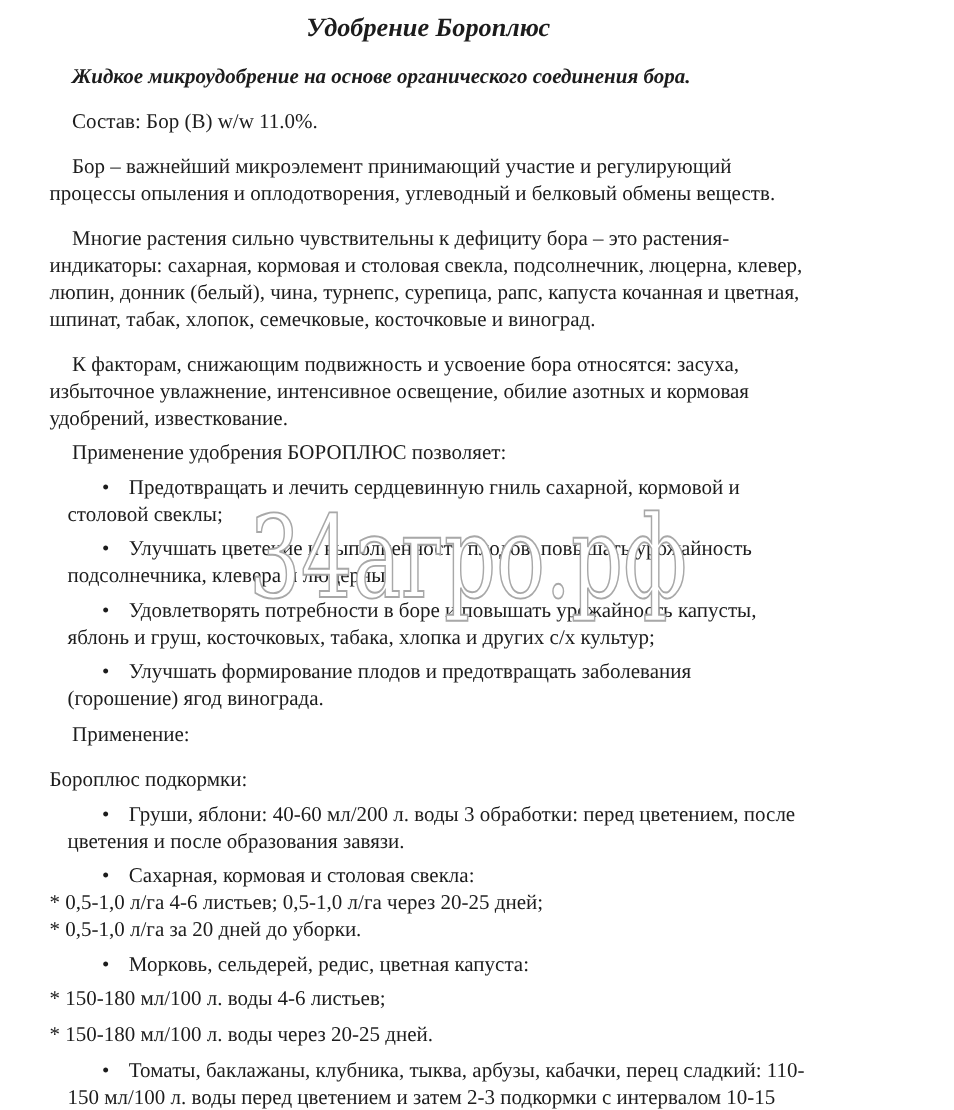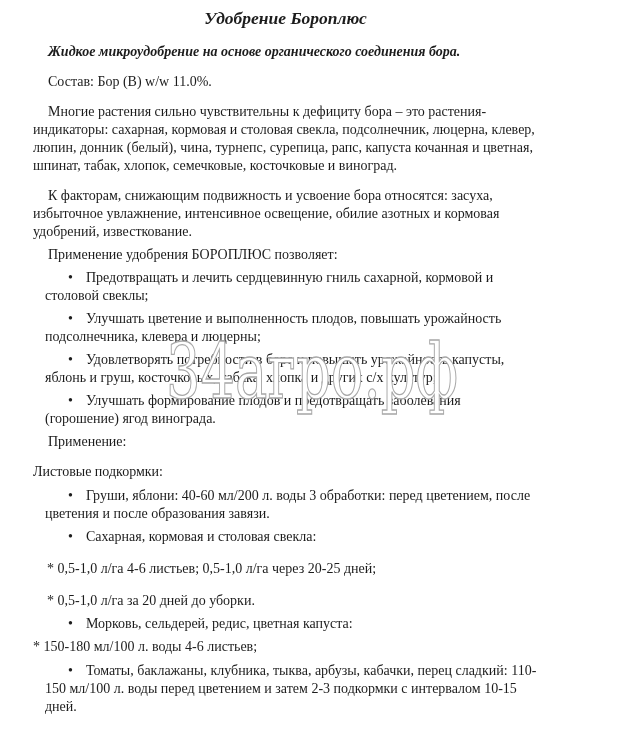--- a/index.html
+++ b/index.html
@@ -28,21 +28,21 @@
     font-weight: bold;
     font-style: italic;
     text-indent: 15px;
     margin: 0 0 6px 0;
   }
   .para { margin: 12px 0 5px 0; text-indent: 15px; }
   .para.noindent { text-indent: 0; }
   .heading-bold { font-weight: normal; text-indent: 15px; margin: 0 0 5px 0; }
   .bullet-p { margin: 0 0 5px 12px; text-indent: 23px; }
   .bullet-marker { padding-right: 13px; }
-  .tight { margin: 14px; text-indent: 0; }
+  .tight { margin: 0; text-indent: 0; }
   .note-p { margin: 0 0 6px 0; text-indent: 0; }
   .mb0 { margin-bottom: 0; }
   .watermark {
     position: absolute;
     left: 163px;
     top: 330px;
     width: 330px;
     height: 92px;
     pointer-events: none;
   }
@@ -56,42 +56,44 @@
 <body>
 
 <div class="page">
 
   <h1 class="doc-title">Удобрение Бороплюс</h1>
 
   <p class="doc-subtitle">Жидкое микроудобрение на основе органического соединения бора.</p>
 
   <p class="para">Состав: Бор (В) w/w 11.0%.</p>
 
+  <p class="para">Бор – важнейший микроэлемент принимающий участие и регулирующий процессы опыления и оплодотворения, углеводный и белковый обмены веществ.</p>
   <p class="para">Многие растения сильно чувствительны к дефициту бора – это растения-индикаторы: сахарная, кормовая и столовая свекла, подсолнечник, люцерна, клевер, люпин, донник (белый), чина, турнепс, сурепица, рапс, капуста кочанная и цветная, шпинат, табак, хлопок, семечковые, косточковые и виноград.</p>
   <p class="para">К факторам, снижающим подвижность и усвоение бора относятся: засуха, избыточное увлажнение, интенсивное освещение, обилие азотных и кормовая удобрений, известкование.</p>
 
   <p class="heading-bold">Применение удобрения БОРОПЛЮС позволяет:</p>
 
   <p class="bullet-p"><span class="bullet-marker">•</span><span>Предотвращать и лечить сердцевинную гниль сахарной, кормовой и столовой свеклы;</span></p>
   <p class="bullet-p"><span class="bullet-marker">•</span><span>Улучшать цветение и выполненность плодов, повышать урожайность подсолнечника, клевера и люцерны;</span></p>
   <p class="bullet-p"><span class="bullet-marker">•</span><span>Удовлетворять потребности в боре и повышать урожайность капусты, яблонь и груш, косточковых, табака, хлопка и других с/х культур;</span></p>
   <p class="bullet-p"><span class="bullet-marker">•</span><span>Улучшать формирование плодов и предотвращать заболевания (горошение) ягод винограда.</span></p>
 
   <p class="heading-bold mb0">Применение:</p>
-  <p class="para noindent">Листовые подкормки:</p>
+  <p class="para noindent">Бороплюс подкормки:</p>
 
 
   <p class="bullet-p"><span class="bullet-marker">•</span><span>Груши, яблони: 40-60 мл/200 л. воды 3 обработки: перед цветением, после цветения и после образования завязи.</span></p>
 
   <p class="bullet-p mb0"><span class="bullet-marker">•</span><span>Сахарная, кормовая и столовая свекла:</span></p>
   <p class="para tight">* 0,5-1,0 л/га 4-6 листьев; 0,5-1,0 л/га через 20-25 дней;</p>
   <p class="para tight" style="margin-bottom:5px;">* 0,5-1,0 л/га за 20 дней до уборки.</p>
 
   <p class="bullet-p"><span class="bullet-marker">•</span><span>Морковь, сельдерей, редис, цветная капуста:</span></p>
   <p class="note-p">* 150-180 мл/100 л. воды 4-6 листьев;</p>
+  <p class="note-p">* 150-180 мл/100 л. воды через 20-25 дней.</p>
 
   <p class="bullet-p"><span class="bullet-marker">•</span><span>Томаты, баклажаны, клубника, тыква, арбузы, кабачки, перец сладкий: 110-150 мл/100 л. воды перед цветением и затем 2-3 подкормки с интервалом 10-15 дней.</span></p>
 
   <div class="watermark">
     <svg width="330" height="92" viewBox="0 0 330 92" xmlns="http://www.w3.org/2000/svg">
       <text x="3" y="68" font-size="76" textLength="292" lengthAdjust="spacingAndGlyphs" fill="#ffffff" stroke-width="1.3" stroke="#a8a8a8">34агро.рф</text>
     </svg>
   </div>
 
 </div>

